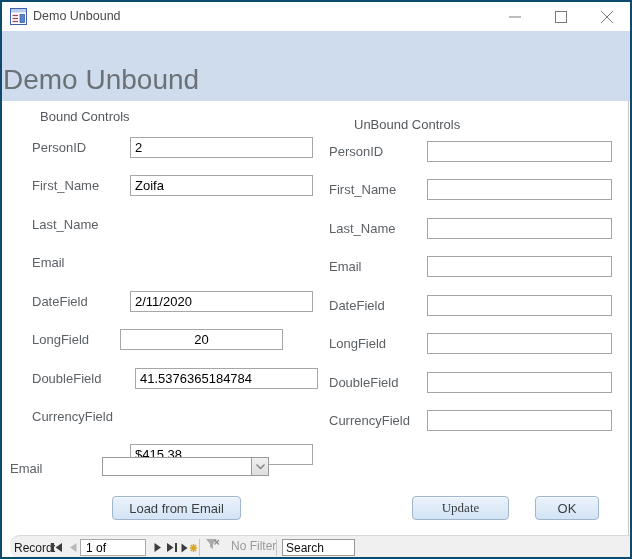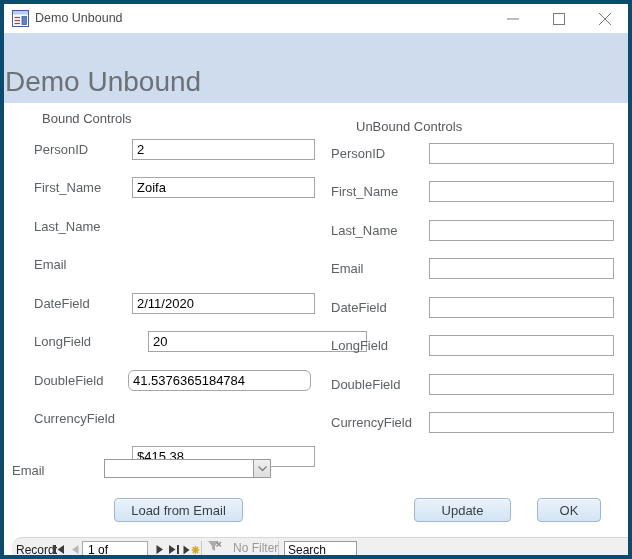--- a/index.html
+++ b/index.html
@@ -1,19 +1,19 @@
 <!DOCTYPE html>
 <html><head>
 <meta charset="utf-8">
 <style>
   * { margin:0; padding:0; box-sizing:border-box; }
   html,body { background:#e8e8e8; font-family:"Liberation Sans", sans-serif; }
   .window{
     position:relative; width:632px; height:559px; background:#ffffff;
-    border:4px solid #0c4a6e; overflow:hidden;
+    border:2px solid #0c4a6e; overflow:hidden;
     font-family:"Liberation Sans", sans-serif;
   }
   
   .titlebar{ position:absolute; left:0; top:0; width:100%; height:29px; background:#ffffff; }
   .titlebar-icon{ position:absolute; left:8px; top:6px; width:17px; height:17px; }
   .titlebar-text{ position:absolute; left:31px; top:7px; font-size:12.5px; color:#4a4a4a; white-space:nowrap; }
   .winbtns{ position:absolute; right:0; top:0; height:29px; display:flex; }
   .winbtn{ width:46px; height:29px; display:flex; align-items:center; justify-content:center; }
   
   .header-band{ position:absolute; left:0; top:29px; width:100%; height:70px; background:#cedcee; }
@@ -97,24 +97,24 @@
   <input class="fr-input" style="left: 128px; top: 173px; width: 183px;" value="Zoifa">
 
   <span class="fr-label" style="left:30px; top:215px;">Last_Name</span>
 
   <span class="fr-label" style="left:30px; top:253px;">Email</span>
 
   <span class="fr-label" style="left:30px; top:292px;">DateField</span>
   <input class="fr-input" style="left: 128px; top: 289px; width: 183px;" value="2/11/2020">
 
   <span class="fr-label" style="left:30px; top:330px;">LongField</span>
-  <input class="fr-input" style="left: 144px; top: 327px; width: 219px;" value="20">
+  <input class="fr-input" style="left: 118px; top: 327px; width: 163px; text-align: center;" value="20">
 
   <span class="fr-label" style="left:30px; top:369px;">DoubleField</span>
-  <input class="fr-input" style="left: 124px; top: 366px; width: 183px; border-radius: 6px;" value="41.5376365184784">
+  <input class="fr-input" style="left: 133px; top: 366px; width: 183px;" value="41.5376365184784">
 
   <span class="fr-label" style="left:30px; top:407px;">CurrencyField</span>
   <input class="fr-input" style="left: 128px; top: 404px; width: 183px; margin-top: 38px;" value="$415.38">
 
   <span class="fr-label" style="left:327px; top:142px;">PersonID</span>
   <input class="fr-input" style="left: 425px; top: 139px; width: 185px;" value="">
 
   <span class="fr-label" style="left:327px; top:180px;">First_Name</span>
   <input class="fr-input" style="left: 425px; top: 177px; width: 185px;" value="">
 
@@ -140,21 +140,21 @@
   <div class="combo">
     <input class="combo-input" value="" style="">
     <div class="combo-btn">
       <svg width="9" height="6" viewBox="0 0 9 6">
           <path d="M0.5 0.5 L4.5 4.5 L8.5 0.5" fill="none" stroke="#808080" stroke-width="1.4"></path>
         </svg>
     </div>
   </div>
 
   <div class="cmd-btn" style="left:110px; width:129px;">Load from Email</div>
-  <div class="cmd-btn" style="left:410px; width:97px;">Update</div>
+  <div class="cmd-btn" style="left:410px; width:97px;font-family:Liberation Serif, serif;">Update</div>
   <div class="cmd-btn" style="left:533px; width:64px;">OK</div>
 
   <div class="statusbar">
     <span class="sb-text" style="left:4px;">Record:</span>
 
     <div class="sb-navbtn" style="left:40px;">
       <svg width="11" height="9" viewBox="0 0 11 9">
           <rect x="0" y="0" width="2" height="9" fill="#3c3c3c"></rect>
           <path d="M10 0 L3.5 4.5 L10 9 Z" fill="#3c3c3c"></path>
         </svg>

